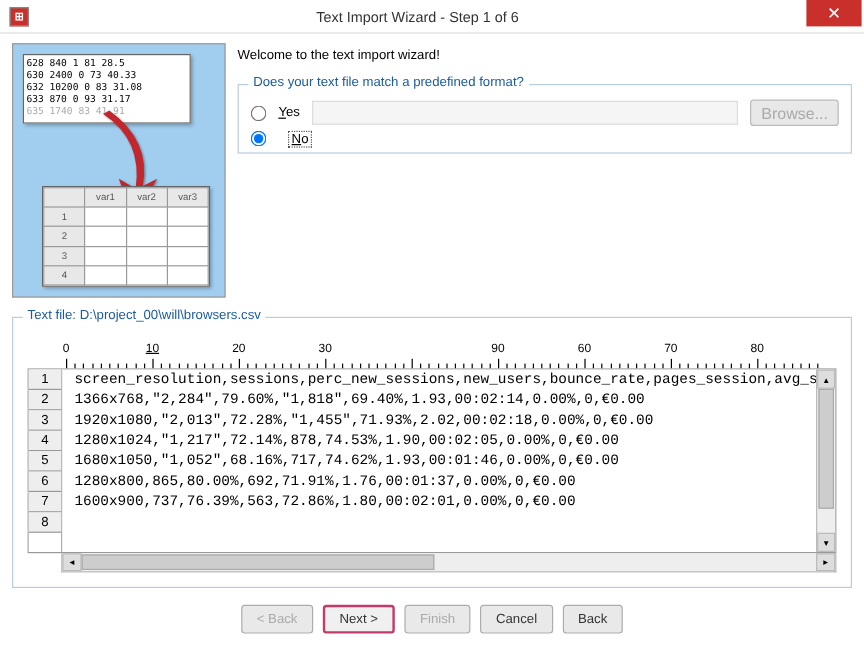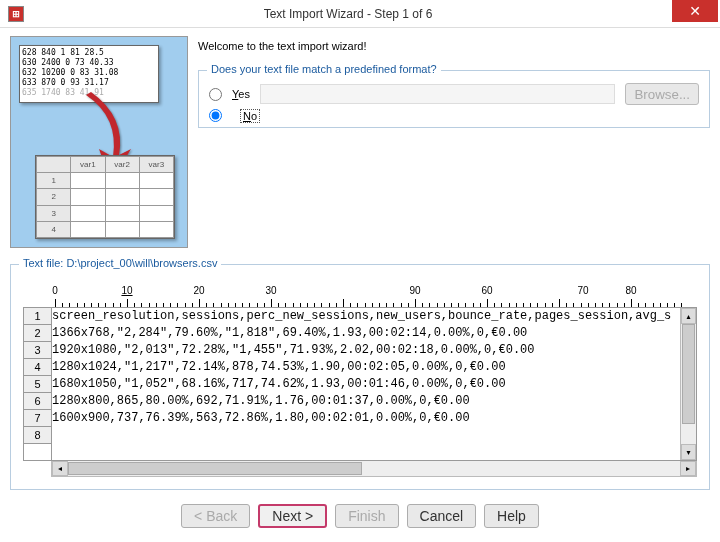--- a/index.html
+++ b/index.html
@@ -34,30 +34,30 @@
 .no-row label { border: 1px dotted #555; padding: 0 2px;}
 .fieldset2 { margin-top: 16px; border: 1px solid #b8cde0; padding: 20px 12px 12px 12px; position: relative; }
 .fieldset2 .legend { position: absolute; top: -8px; left: 8px; background: #fff; padding: 0 4px; color: #1a5a9e; font-size: 11px; }
 .ruler { height: 22px; position: relative; margin-left: 28px; margin-right: 14px; overflow:hidden;}
 .ruler .tick { position:absolute; bottom:0; width:1px; height:4px; background:#000;}
 .ruler .ticklbl { position:absolute; top:0; font-size:10px; transform:translateX(-50%); color:#000;}
 .preview-wrap { display:flex; border:1px solid #999; height:154px; }
 .rownums { width:28px; background:#fff; border-right:1px solid #999; }
 .rownums div { height:17px; border-bottom:1px solid #999; background:#eee; display:flex; align-items:center; justify-content:center; font-size:11px; color:#000;}
 .preview { flex:1; background:#fff; overflow:hidden; position:relative; font-family: "Courier New", monospace; font-size:12px; }
-.preview .line { height:17px; line-height:17px; white-space:pre; padding-left:0;}
+.preview .line { height:17px; line-height:17px; white-space:pre; padding-left:10px;}
 .vscroll { width:16px; background:#eee; border-left:1px solid #bbb; position:relative;}
 .vscroll .arrowbtn{height:16px;background:#ddd;border:1px solid #bbb;display:flex;align-items:center;justify-content:center;font-size:8px;}
 .vscroll .thumb{position:absolute;top:16px;left:1px;right:1px;height:100px;background:#cdcdcd;border:1px solid #aaa;}
 .hscroll { height:16px; margin-left:28px; margin-right:0; background:#eee; border:1px solid #bbb; border-top:none; display:flex; position:relative;}
 .hscroll .arrowbtn{width:16px;background:#ddd;border:1px solid #bbb;display:flex;align-items:center;justify-content:center;font-size:8px;}
 .hscroll .track{flex:1;position:relative;}
 .hscroll .thumb{position:absolute;left:0;top:1px;bottom:1px;width:48%;background:#cdcdcd;border:1px solid #aaa;}
 .buttons { display:flex; justify-content:center; gap:8px; margin-top:14px;}
-.buttons button { height:24px; padding:0 12px; background:#e9e9e9; border:1px solid #adadad; border-radius:3px; font-size:14px; color:#333; cursor:pointer;}
+.buttons button { height:24px; padding:0 12px; background:#e9e9e9; border:1px solid #adadad; border-radius:3px; font-size:11px; color:#333; cursor:pointer;}
 .buttons button.disabled { color:#aaa; }
 .buttons button.primary { border:2px solid #c43a6a; background:#f0f0f0; font-weight:normal; color:#333;}
 </style>
 </head>
 <body>
 
 <div class="titlebar">
   <div class="title-icon">⊞</div>
   <div class="title-text">Text Import Wizard - Step 1 of 6</div>
   <div class="close-btn">✕</div>
@@ -137,21 +137,21 @@
   <div class="fieldset2">
     <div class="legend"><span>Text file: </span><span>D:\project_00\will\browsers.csv</span></div>
     <div class="ruler" id="ruler">
         <div class="ticklbl" style="left: 4px;">0</div>
         <div class="ticklbl" style="left: 76px; text-decoration: underline;">10</div>
         <div class="ticklbl" style="left: 148px;">20</div>
         <div class="ticklbl" style="left: 220px;">30</div>
         <div class="ticklbl" style="left: 292px; margin-top: 35px;">40</div>
         <div class="ticklbl" style="left: 364px;">90</div>
         <div class="ticklbl" style="left: 436px;">60</div>
-        <div class="ticklbl" style="left: 532px;">70</div>
+        <div class="ticklbl" style="left: 508px;">70</div>
         <div class="ticklbl" style="left: 580px;">80</div>
         <div class="tick" style="left: 4px; height: 8px;"></div>
         <div class="tick" style="left: 11.2px; height: 4px;"></div>
         <div class="tick" style="left: 18.4px; height: 4px;"></div>
         <div class="tick" style="left: 25.6px; height: 4px;"></div>
         <div class="tick" style="left: 32.8px; height: 4px;"></div>
         <div class="tick" style="left: 40px; height: 4px;"></div>
         <div class="tick" style="left: 47.2px; height: 4px;"></div>
         <div class="tick" style="left: 54.4px; height: 4px;"></div>
         <div class="tick" style="left: 61.6px; height: 4px;"></div>
@@ -268,15 +268,15 @@
         </div>
       <div class="arrowbtn">▸</div>
     </div>
   </div>
 
   <div class="buttons">
     <button class="disabled" disabled="">&lt; Back</button>
     <button class="primary">Next &gt;</button>
     <button class="disabled" disabled="">Finish</button>
     <button>Cancel</button>
-    <button>Help</button>
+    <button>Back</button>
   </div>
 </div>
 
 </body></html>

